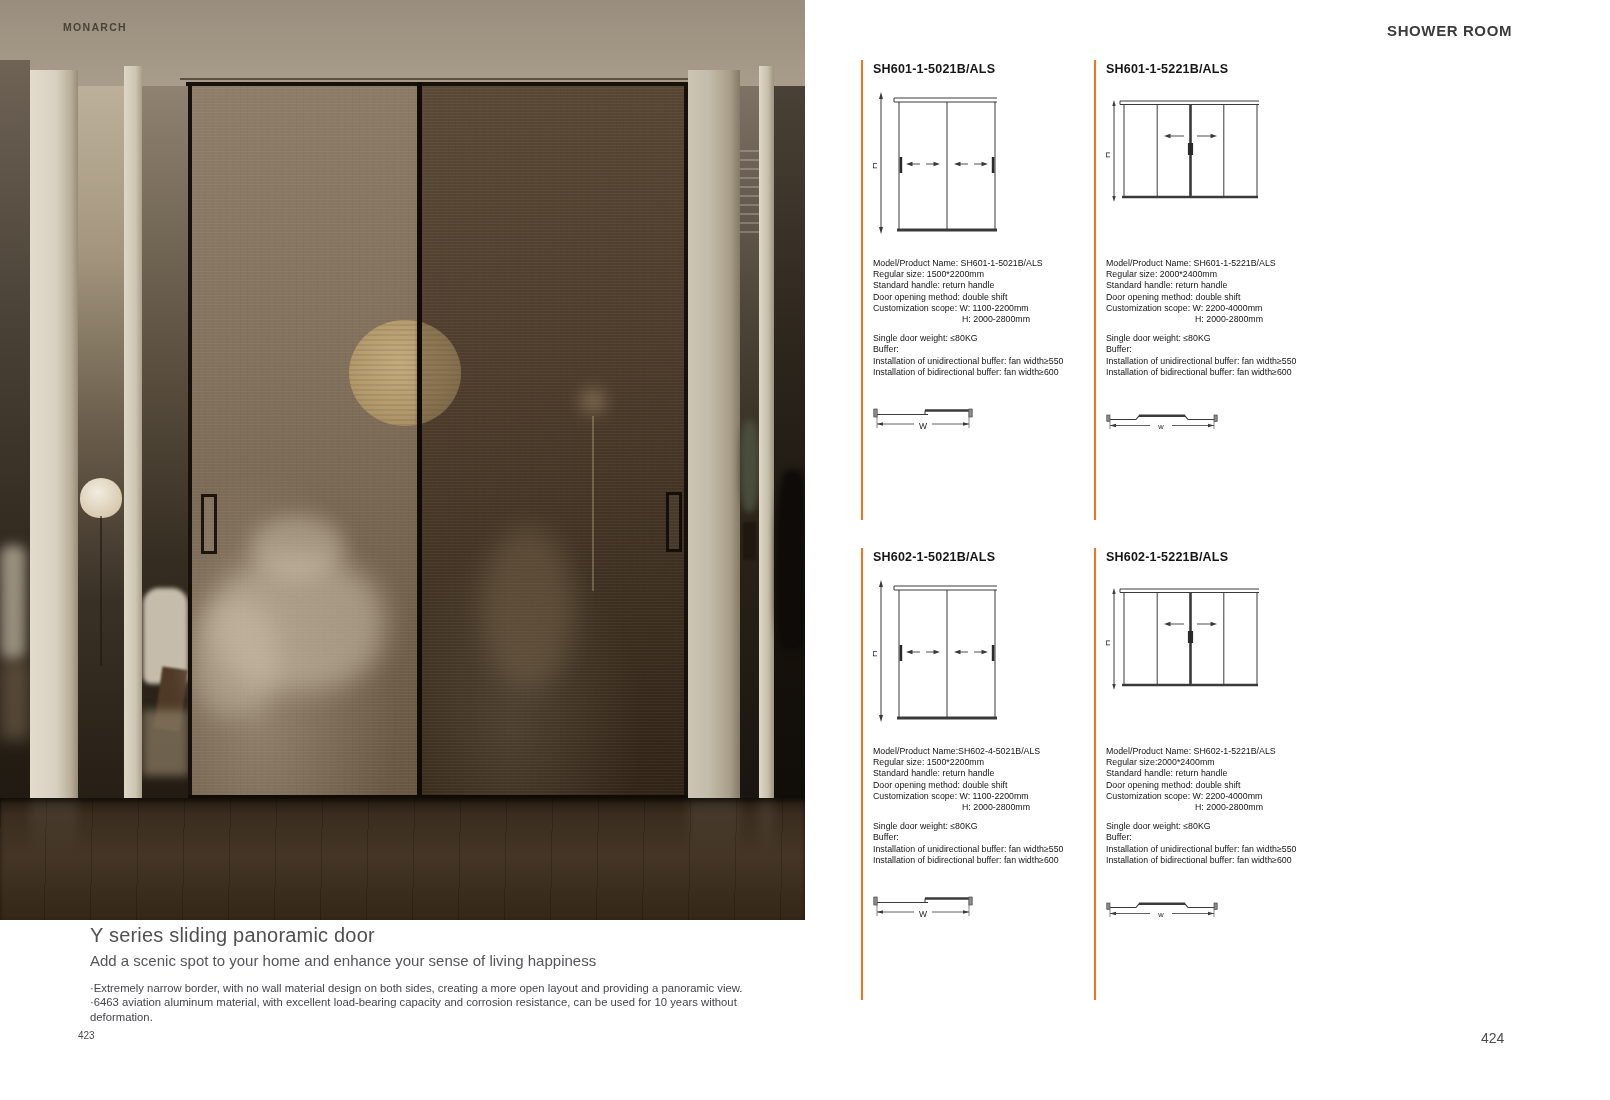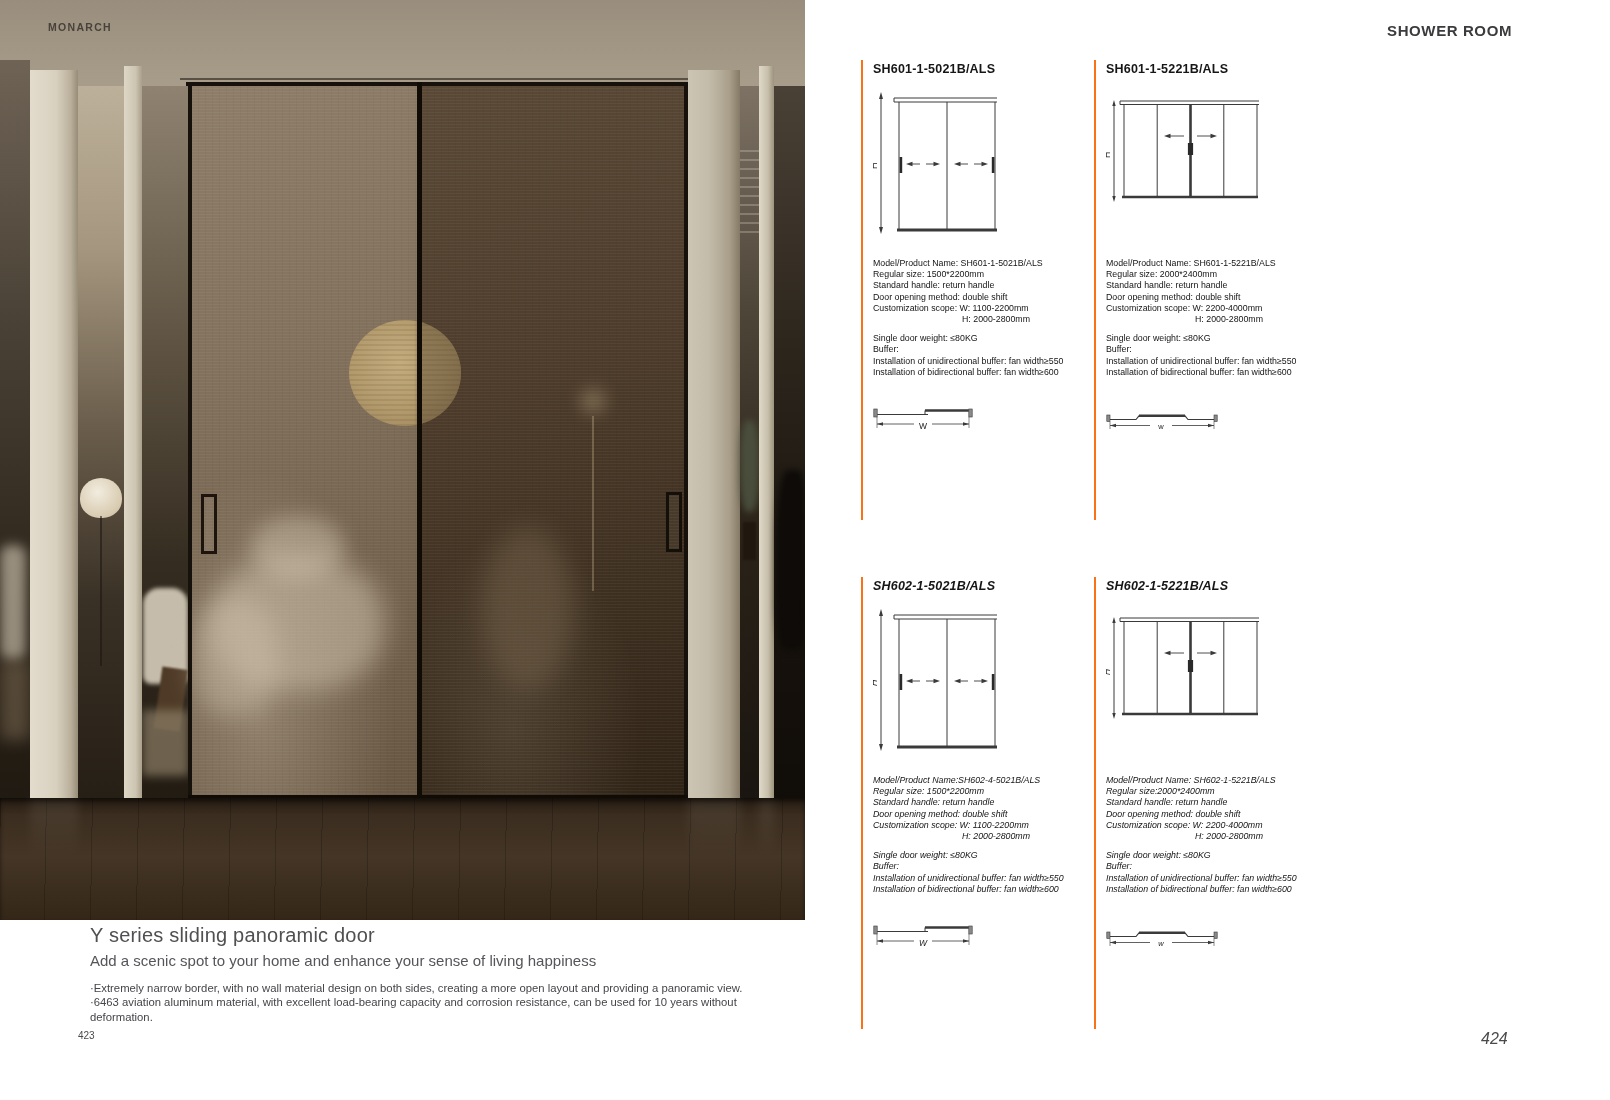--- a/index.html
+++ b/index.html
@@ -93,37 +93,37 @@
          background:linear-gradient(180deg,#4a4136 0%,#2d261d 35%,#17120c 70%,#100c08 100%);}
   .chairR{left:776px;top:470px;width:29px;height:180px;background:#0e0b08;
           border-radius:40% 20% 20% 30%;filter:blur(3px);}
   .floor{left:0;top:798px;width:805px;height:122px;
      background:
        repeating-linear-gradient(91deg,rgba(0,0,0,.20) 0 1px,transparent 1px 46px),
        linear-gradient(180deg,#241b12 0%,#3b2d1f 14%,#443526 48%,#342718 100%);
      box-shadow:inset 0 3px 4px rgba(0,0,0,.5);}
   .refl{top:800px;height:58px;filter:blur(5px);opacity:.5;
         background:linear-gradient(180deg,rgba(236,228,212,.18),transparent);}
-  .brand{left:48px;top:21px;font-size:10.5px;font-weight:bold;letter-spacing:1.3px;
+  .brand{left:63px;top:21px;font-size:10.5px;font-weight:bold;letter-spacing:1.3px;
          color:#3f3a33;opacity:.9;text-align:center;}
 
   
   .caption{left:90px;top:924px;width:680px;color:#4c4c4f;}
   .cap-title{margin:0;font-size:20px;font-weight:normal;color:#505052;letter-spacing:.2px;}
   .cap-sub{margin:5px 0 0;font-size:15px;font-weight:normal;color:#55555a;}
   .cap-bullets{margin:12px 0 0;font-size:11.3px;line-height:14.4px;color:#45454a;}
   .pagenoL{left:78px;top:1030px;font-size:10px;color:#4a4a4a;}
 
   
   .rp{left:805px;top:0;width:805px;height:1100px;background:#fff;}
   .rp-header{position:absolute;right:98px;top:22px;font-size:15px;letter-spacing:.6px;
              color:#3b3b3d;font-weight:bold;}
-  .pagenoR{position:absolute;left:676px;top:1030px;font-size:16px;color:#4a4a4a;font-style:italic;}
+  .pagenoR{position:absolute;left:676px;top:1030px;font-size:14px;color:#4a4a4a;}
   .product{position:absolute;width:236px;border-left:2px solid #f97316;padding:2px 0 0 10px;}
-  .p0,.p1{top:60px;height:458px;} .p2,.p3{top:577px;height:450px;font-style:italic;}
+  .p0,.p1{top:60px;height:458px;} .p2,.p3{top:548px;height:450px;}
   .p0,.p2{left:56px;} .p1,.p3{left:289px;}
   .ptitle{margin:0 0 14px;font-size:12.5px;font-weight:bold;color:#161616;letter-spacing:.2px;}
   .diag{height:168px;}
   svg.dA{width:126px;height:146px;} svg.dB{width:156px;height:116px;margin-top:2px;}
   .specs{font-size:8.8px;line-height:11.2px;color:#141414;}
   .specs .indent{padding-left:89px;}
   .buf{margin-top:8px;}
   .wdiag{margin-top:26px;}
   svg.wA{width:100px;height:34px;} svg.wB{width:112px;height:26px;margin-top:5px;}
   .dimtext{font-family:"Liberation Sans",sans-serif;fill:#222;}

